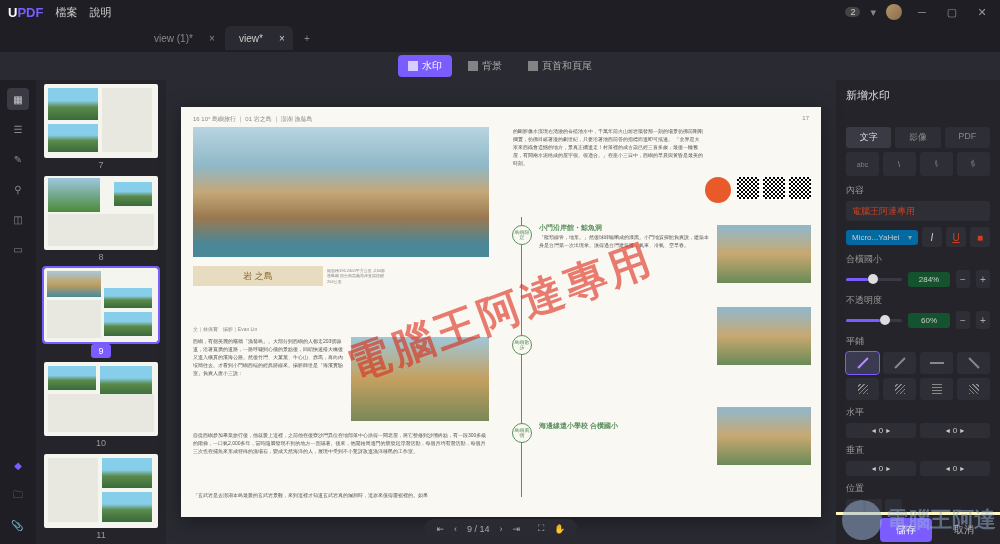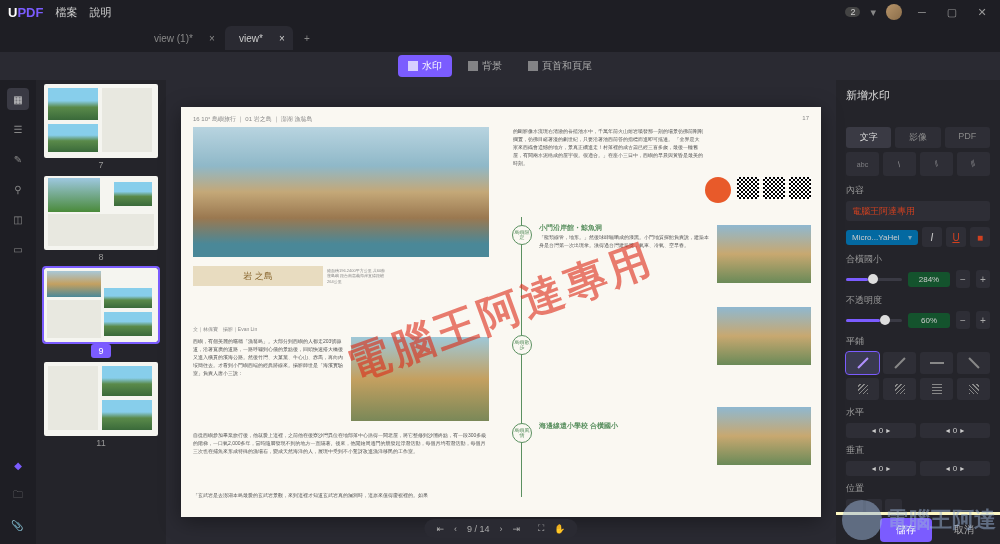--- a/index.html
+++ b/index.html
@@ -201,20 +201,28 @@
       <div class="thumb-img sel">
           <div class="thumb-mock tm-photo" style="left:3px;top:3px;width:54px;height:26px;background:linear-gradient(#a8c8d8,#c4a060,#4a8898)"></div>
           <div class="thumb-mock tm-text" style="left:3px;top:32px;width:54px;height:38px"></div>
           <div class="thumb-mock tm-photo" style="left:60px;top:20px;width:48px;height:20px"></div>
           <div class="thumb-mock tm-photo" style="left:60px;top:44px;width:48px;height:24px"></div>
         </div>
       <div class="thumb-num sel">9</div>
     </div>
     <div class="thumb">
       <div class="thumb-img">
+          <div class="thumb-mock tm-photo" style="left:4px;top:4px;width:48px;height:24px"></div>
+          <div class="thumb-mock tm-photo" style="left:56px;top:4px;width:52px;height:30px"></div>
+          <div class="thumb-mock tm-text" style="left:4px;top:32px;width:106px;height:38px"></div>
+        </div>
+      <div class="thumb-num">10</div>
+    </div>
+    <div class="thumb">
+      <div class="thumb-img">
           <div class="thumb-mock tm-text" style="left:4px;top:4px;width:50px;height:64px"></div>
           <div class="thumb-mock tm-photo" style="left:58px;top:4px;width:50px;height:30px"></div>
           <div class="thumb-mock tm-photo" style="left:58px;top:38px;width:50px;height:30px"></div>
         </div>
       <div class="thumb-num">11</div>
     </div>
   </div>
 
   <div class="canvas">
     <div class="page-spread">

